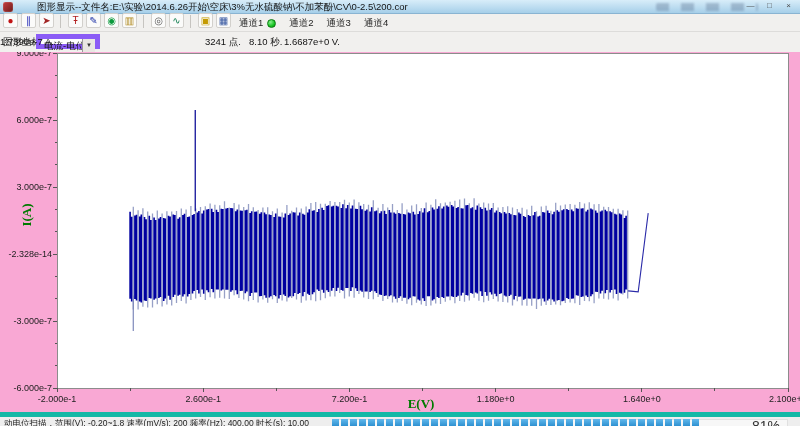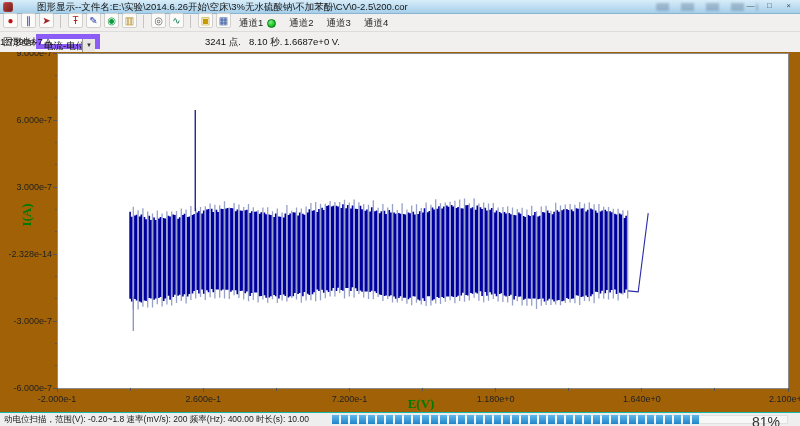--- a/index.html
+++ b/index.html
@@ -42,38 +42,38 @@
   .coord-select .val{position:absolute;left:3px;top:0;height:13px;line-height:13px;font-size:9.5px;color:#111;}
   .coord-select .arrow{position:absolute;right:0;top:0;width:13px;height:13px;background:#e9e7e3;
                        border-left:1px solid #9a9a9a;text-align:center;font-size:6px;line-height:13px;color:#333;}
   .reading{position:absolute;top:0;height:20px;line-height:20px;font-size:9.5px;color:#111;white-space:nowrap;}
   .reading:nth-of-type(1){left:124px;}
   .reading:nth-of-type(2){left:182px;margin-left:23px;}
   .reading:nth-of-type(3){left:220px;margin-left:29px;}
   .reading:nth-of-type(4){left:284px;text-align:center;}
 
   
-  .plot-panel{position:absolute;left:0;top:52px;width:800px;height:360px;background:#a16207;}
+  .plot-panel{position:absolute;left:0;top:52px;width:800px;height:360px;background:#f9a8d4;}
   .plot-panel svg{position:absolute;left:0;top:0;}
 
   
   .speed-widget{position:absolute;left:700px;top:322px;width:92px;height:36px;}
   .speed-pill{position:absolute;left:45px;top:5px;width:43px;height:22px;border-radius:11px;
               background:linear-gradient(#ffffff,#ececec);box-shadow:0 1px 3px rgba(0,0,0,.35);
               padding:2px 4px 0 10px;}
   .speed-row{display:flex;justify-content:space-between;font-size:6.5px;line-height:9px;color:#333;}
   .speed-arrow{font-weight:bold;}
   .speed-ball{position:absolute;left:23px;top:3px;width:27px;height:27px;border-radius:50%;
               background:radial-gradient(circle at 40% 28%,#8fdf9b,#2aa44f 55%,#0d7a35);
               border:1px solid rgba(255,255,255,.85);box-shadow:0 1px 3px rgba(0,0,0,.4), inset 0 2px 3px rgba(255,255,255,.55);
               color:#f2fff2;font-size:8px;font-weight:bold;text-align:center;line-height:26px;}
 
   
   .statusbar{position:absolute;left:0;top:412px;width:800px;height:14px;background:#eeeeee;
-             border-top:1px solid #14b8a6;}
+             border-top:5px solid #14b8a6;}
   .status-text{position:absolute;left:4px;top:0;height:13px;line-height:13px;font-size:8.5px;color:#222;
                white-space:nowrap;}
   .progress-track{position:absolute;left:332px;top:2px;width:456px;height:9px;background:#f7f7f7;
                   box-shadow:inset 0 0 0 1px #e0e0e0;font-size:0;}
   .progress-block{display:inline-block;width:7px;height:9px;margin-right:2px;
                   background:linear-gradient(#63b9ec,#1f85c9);}
   .progress-label{position:absolute;left:752px;top:1px;font-size:14px;color:#333;}
 </style>
 </head>
 <body>

